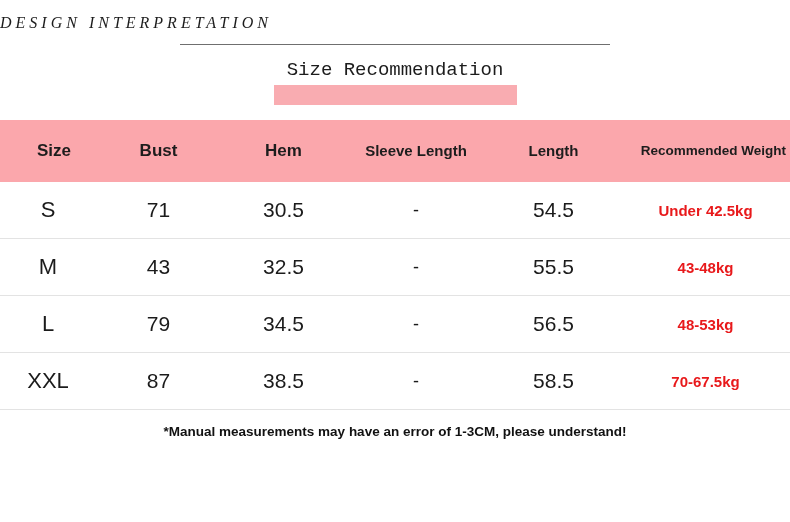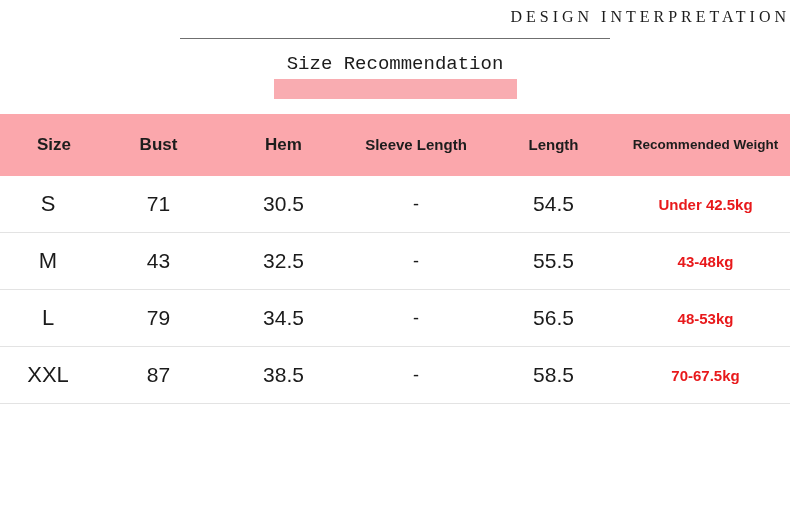--- a/index.html
+++ b/index.html
@@ -15,22 +15,23 @@
   }
   .page {
     position: relative;
     width: 790px;
     height: 522px;
     background: #ffffff;
   }
 
   
   .header {
-    padding-top: 8px;
-    text-align: right;
+    padding-top: 14px;
+    text-align: left;
+    font-style: italic;
   }
   .header-title {
     font-size: 16px;
     letter-spacing: 4px;
     color: #1c1c1c;
     font-family: "Liberation Serif", serif;
     font-weight: 400;
   }
   .header-rule {
     width: 430px;
@@ -82,21 +83,21 @@
     height: 62px;
     font-size: 15px;
     font-weight: bold;
     color: #1d1d1d;
     padding: 0 4px;
     line-height: 1.25;
   }
   thead th.col-size { font-size: 17px; padding-left: 16px; }
   thead th.col-bust,
   thead th.col-hem { font-size: 17px; }
-  thead th.col-weight { font-size: 13.5px; }
+  thead th.col-weight { font-size: 13.5px; text-align: right; }
 
   tbody tr {
     border-bottom: 1px solid #e3e3e3;
   }
   tbody tr:last-child { border-bottom: 1px solid #e3e3e3; padding-left: 31px; }
   tbody td {
     height: 54px;
     font-size: 21px;
     color: #1b1b1b;
     font-weight: 400;
@@ -191,14 +192,15 @@
           <td class="cell-bust">87</td>
           <td class="cell-hem">38.5</td>
           <td class="cell-dash">-</td>
           <td class="cell-length">58.5</td>
           <td class="cell-weight">70-67.5kg</td>
         </tr>
       </tbody>
     </table>
   </div>
 
+  <div class="footnote">*Manual measurements may have an error of 1-3CM, please understand!</div>
 
 </div>
 
 </body></html>

